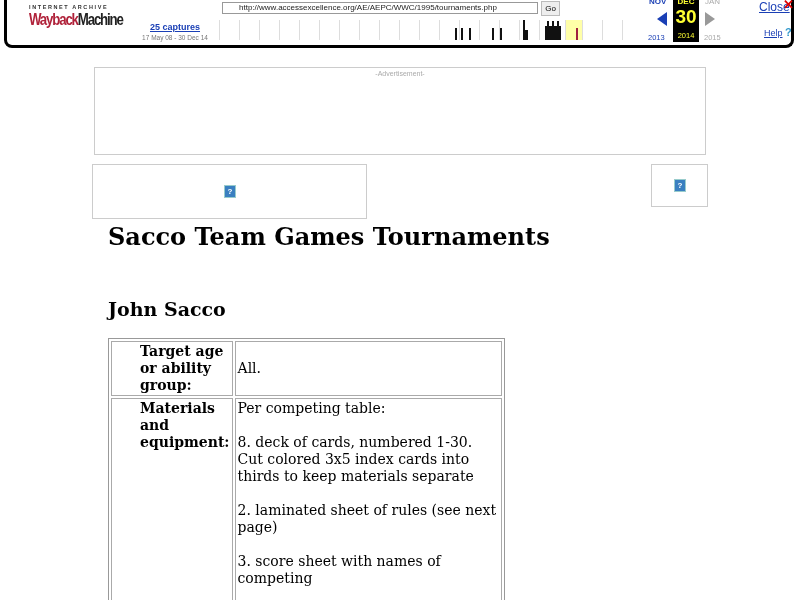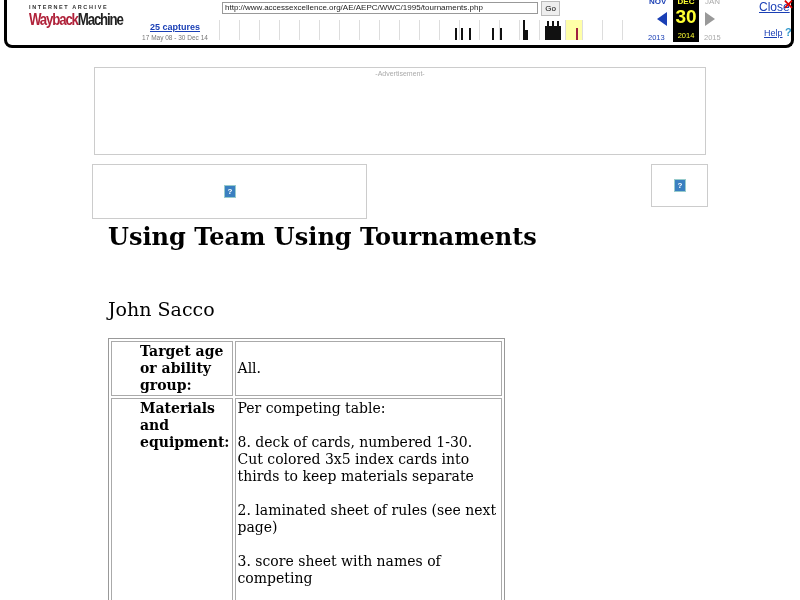--- a/index.html
+++ b/index.html
@@ -12,21 +12,21 @@
   .wb-logo { position:absolute; left:14px; top:8px; width:90px; height:36px;margin-left:8px; }
   .wb-logo .ia { font-size:5.5px; letter-spacing:1.6px; color:#333; font-weight:bold; white-space:nowrap; }
   .wb-logo .wm { font-size:17px; font-weight:bold; letter-spacing:-1.5px; line-height:18px; margin-top:1px;
                  font-family:"Liberation Sans Narrow","Liberation Sans", sans-serif; transform:scaleX(0.78); transform-origin:left; white-space:nowrap;}
   .wb-logo .wm .w1 { color:#b0223a; }
   .wb-logo .wm .w2 { color:#222; }
   .wb-captures { position:absolute; left:128px; top:26px; width:80px; text-align:center; }
   .wb-captures a { font-size:9px; color:#1a3fb5; text-decoration:underline; font-weight:bold; display:block; }
   .wb-captures .range { font-size:6.5px; color:#777; margin-top:2px; white-space:nowrap; }
   .wb-url { position:absolute; left:215px; top:6px; width:316px; height:12px; border:1px solid #999;
-            font-size:8px; padding:0 2px; box-sizing:border-box; line-height:10px; color:#222; background:#fff; font-family:"Liberation Sans", sans-serif; }
+            font-size:8px; padding:0 16px; box-sizing:border-box; line-height:10px; color:#222; background:#fff; font-family:"Liberation Sans", sans-serif; }
   .wb-go { position:absolute; left:534px; top:5px; width:19px; height:15px; border:1px solid #bbb; background:#eee;
            font-size:8px; line-height:13px; text-align:center; color:#000; box-sizing:border-box; }
   .wb-timeline { position:absolute; left:212px; top:22px; width:424px; height:24px; }
   .wb-timeline .tick { position:absolute; top:2px; width:1px; height:20px; background:#ddd; }
   .wb-timeline .bar { position:absolute; bottom:2px; width:2px; background:#111; }
   .wb-timeline .hl { position:absolute; left:346px; top:2px; width:17px; height:20px; background:#ffffa8; }
   .wb-nav { position:absolute; left:638px; top:0; width:86px; height:48px; }
   .wb-nav .m { position:absolute; top:1px; font-size:8px; font-weight:bold; }
   .wb-nav .y { position:absolute; bottom:2px; font-size:7.5px; font-weight:normal; }
   .wb-cur { position:absolute; left:28px; top:0; width:26px; height:46px; background:#000; }
@@ -43,21 +43,21 @@
   
   .ad-top { position:absolute; left:94px; top:67px; width:612px; height:88px; border:1px solid #ccc; box-sizing:border-box; }
   .ad-top .label { text-align:center; font-family:"Liberation Sans", sans-serif; font-size:7px; color:#aaa; margin-top:2px; }
   .ad-box { position:absolute; border:1px solid #ccc; box-sizing:border-box; }
   .ad-left { left:92px; top:164px; width:275px; height:55px; }
   .ad-right { left:651px; top:164px; width:57px; height:43px; }
   .broken { position:absolute; width:10px; height:11px; background:#3a7fc0; border:1px solid #9cc; color:#fff; font-size:8px; line-height:11px; text-align:center; font-family:"Liberation Sans", sans-serif; font-weight:bold; }
 
   
   .title { position:absolute; left:108px; top:222px; margin:0; font-size:24px; font-weight:bold; line-height:30px; }
-  .author { position:absolute; left:108px; top:298px; margin:0; font-size:19px; font-weight:normal; }
+  .author { position:absolute; left:108px; top:298px; margin:0; font-size:19px; font-weight:bold; }
   table.info { position:absolute; left:108px; top:338px; width:397px; border:1px solid #999; border-collapse:separate; border-spacing:2px; font-size:14px; line-height:17px; }
   table.info td { border:1px solid #aaa; vertical-align:top; padding:1px 2px; }
   table.info td.lbl { width:88px; font-weight:bold;padding-left:28px; }
   table.info tr.r1 td.val, table.info tr.r2 td.val { vertical-align:middle; }
   table.info p { margin:0 0 17px 0; }
 </style>
 </head>
 <body>
 
 <div class="wb">
@@ -132,21 +132,21 @@
 <div class="ad-top">
   <div class="label">-Advertisement-</div>
 </div>
 <div class="ad-box ad-left">
   <span class="broken" style="left:131px;top:20px">?</span>
 </div>
 <div class="ad-box ad-right">
   <span class="broken" style="left:22px;top:14px">?</span>
 </div>
 
-<h1 class="title">Using Team Using Tournaments</h1>
+<h1 class="title">Sacco Team Games Tournaments</h1>
 <h2 class="author">John Sacco</h2>
 
 <table class="info">
   <tbody>
       <tr class="r1">
     <td class="lbl">Target age or ability group:</td>
     <td class="val">All.</td>
   </tr>
   <tr class="r3">
     <td class="lbl" style="height:200px">Materials and equipment:</td>

